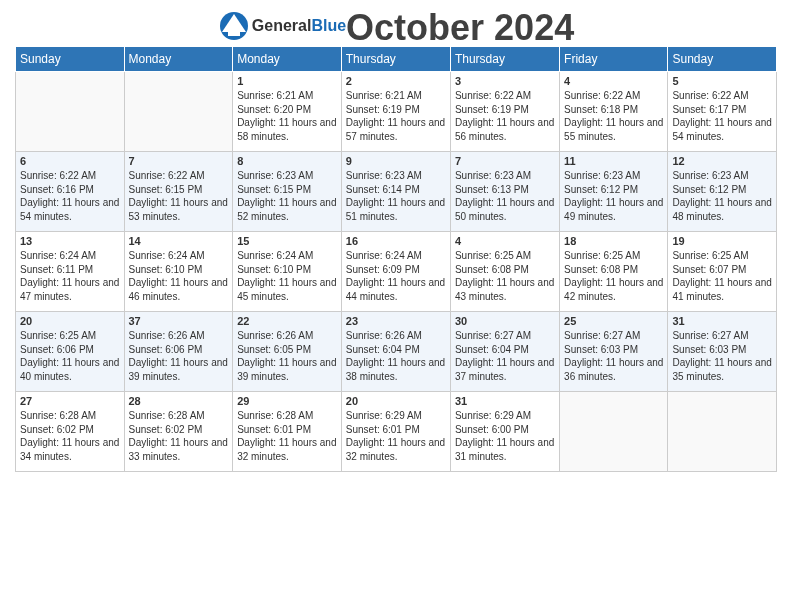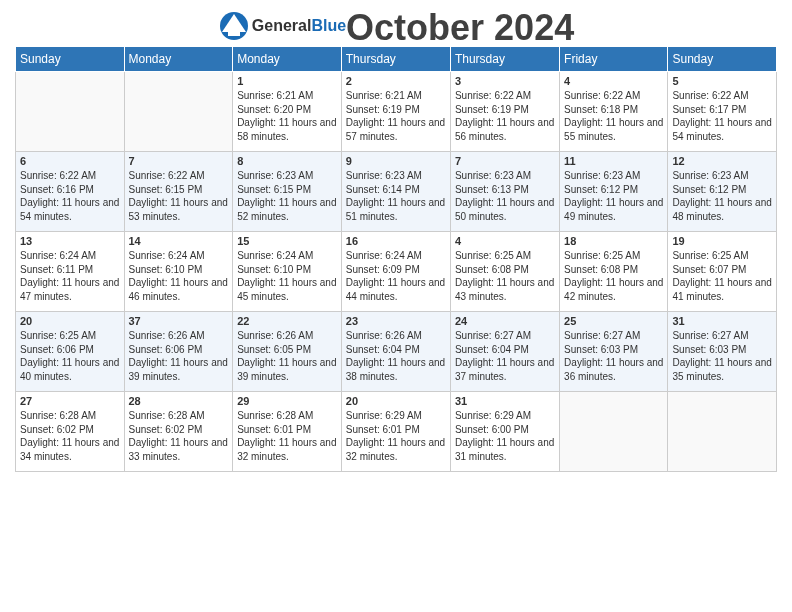--- a/index.html
+++ b/index.html
@@ -149,21 +149,21 @@
           <td><span class="day-num">16</span><span class="day-info">Sunrise: 6:24 AM<br>Sunset: 6:09 PM<br>Daylight: 11 hours and 44 minutes.</span></td>
           <td><span class="day-num">4</span><span class="day-info">Sunrise: 6:25 AM<br>Sunset: 6:08 PM<br>Daylight: 11 hours and 43 minutes.</span></td>
           <td><span class="day-num">18</span><span class="day-info">Sunrise: 6:25 AM<br>Sunset: 6:08 PM<br>Daylight: 11 hours and 42 minutes.</span></td>
           <td><span class="day-num">19</span><span class="day-info">Sunrise: 6:25 AM<br>Sunset: 6:07 PM<br>Daylight: 11 hours and 41 minutes.</span></td>
         </tr>
         <tr>
           <td><span class="day-num">20</span><span class="day-info">Sunrise: 6:25 AM<br>Sunset: 6:06 PM<br>Daylight: 11 hours and 40 minutes.</span></td>
           <td><span class="day-num">37</span><span class="day-info">Sunrise: 6:26 AM<br>Sunset: 6:06 PM<br>Daylight: 11 hours and 39 minutes.</span></td>
           <td><span class="day-num">22</span><span class="day-info">Sunrise: 6:26 AM<br>Sunset: 6:05 PM<br>Daylight: 11 hours and 39 minutes.</span></td>
           <td><span class="day-num">23</span><span class="day-info">Sunrise: 6:26 AM<br>Sunset: 6:04 PM<br>Daylight: 11 hours and 38 minutes.</span></td>
-          <td><span class="day-num">24</span><span class="day-info">Sunrise: 6:27 AM<br>Sunset: 6:04 PM<br>Daylight: 11 hours and 37 minutes.</span></td>
+          <td><span class="day-num">30</span><span class="day-info">Sunrise: 6:27 AM<br>Sunset: 6:04 PM<br>Daylight: 11 hours and 37 minutes.</span></td>
           <td><span class="day-num">25</span><span class="day-info">Sunrise: 6:27 AM<br>Sunset: 6:03 PM<br>Daylight: 11 hours and 36 minutes.</span></td>
           <td><span class="day-num">31</span><span class="day-info">Sunrise: 6:27 AM<br>Sunset: 6:03 PM<br>Daylight: 11 hours and 35 minutes.</span></td>
         </tr>
         <tr>
           <td><span class="day-num">27</span><span class="day-info">Sunrise: 6:28 AM<br>Sunset: 6:02 PM<br>Daylight: 11 hours and 34 minutes.</span></td>
           <td><span class="day-num">28</span><span class="day-info">Sunrise: 6:28 AM<br>Sunset: 6:02 PM<br>Daylight: 11 hours and 33 minutes.</span></td>
           <td><span class="day-num">29</span><span class="day-info">Sunrise: 6:28 AM<br>Sunset: 6:01 PM<br>Daylight: 11 hours and 32 minutes.</span></td>
           <td><span class="day-num">20</span><span class="day-info">Sunrise: 6:29 AM<br>Sunset: 6:01 PM<br>Daylight: 11 hours and 32 minutes.</span></td>
           <td><span class="day-num">31</span><span class="day-info">Sunrise: 6:29 AM<br>Sunset: 6:00 PM<br>Daylight: 11 hours and 31 minutes.</span></td>
           <td class="empty"></td>

